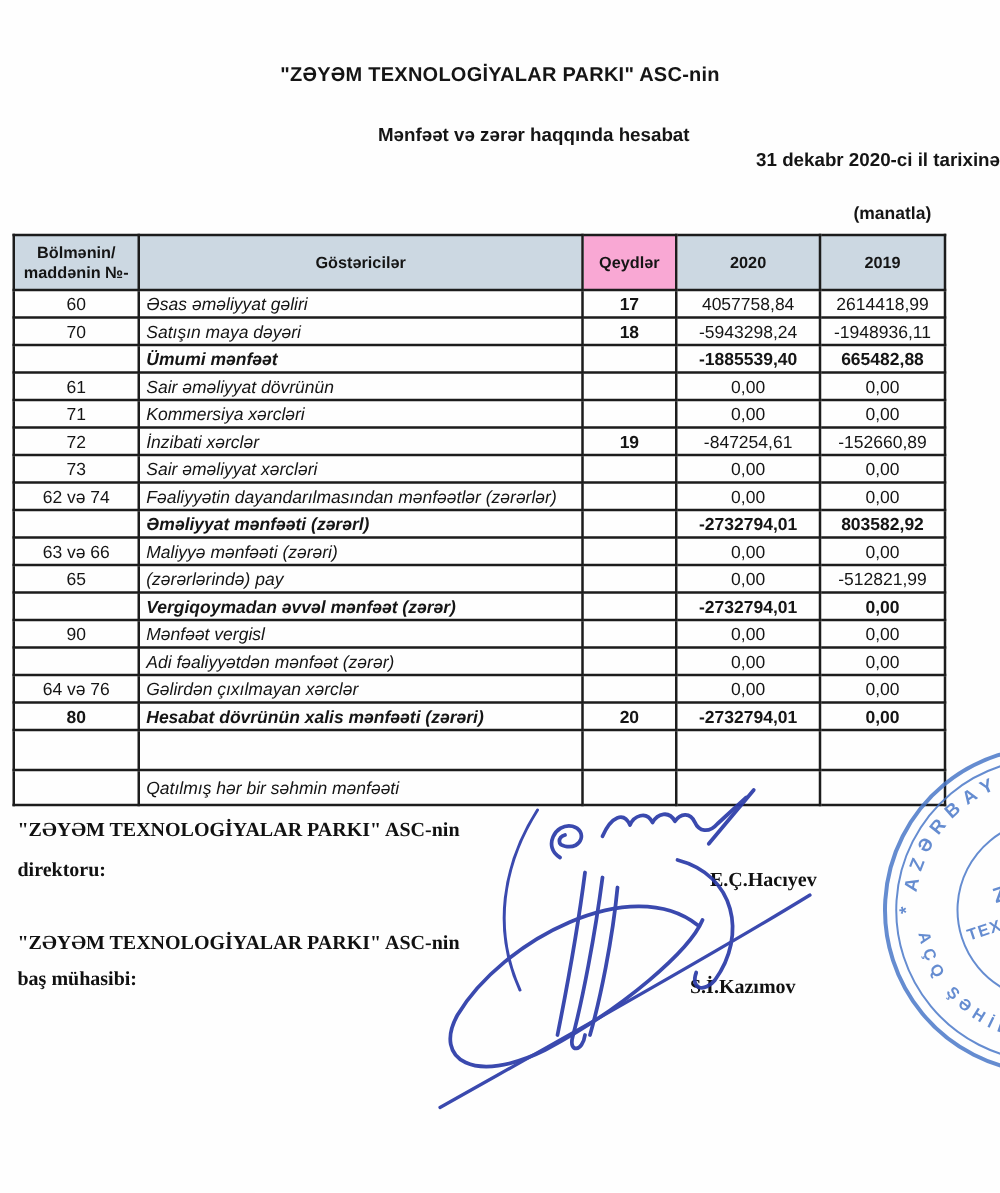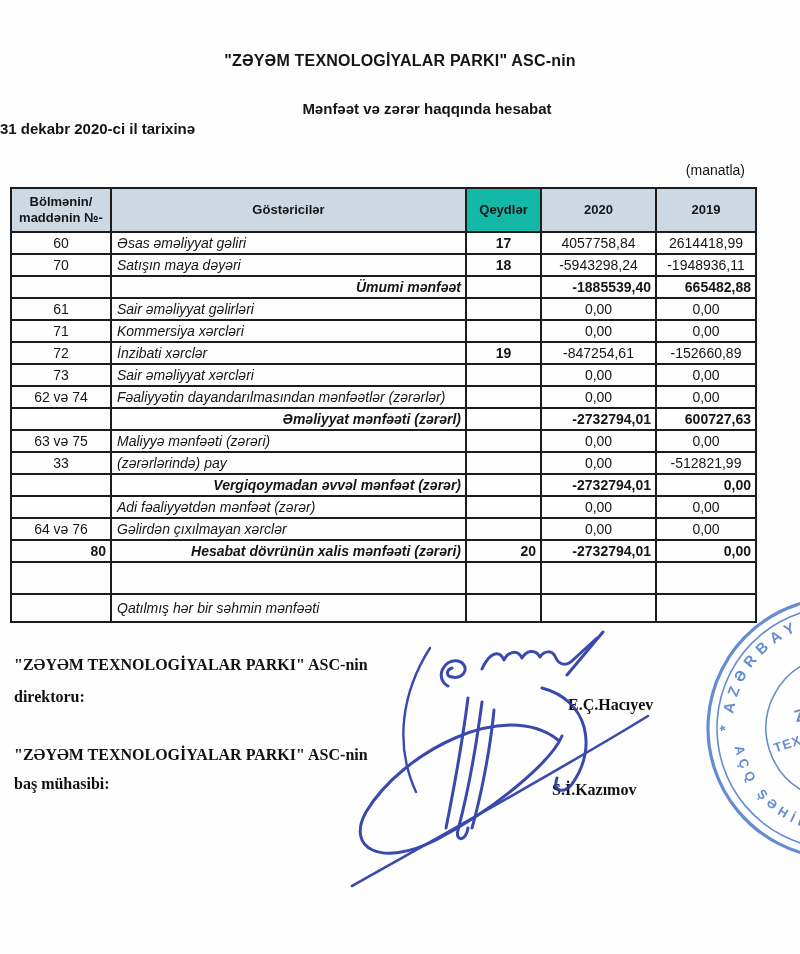--- a/index.html
+++ b/index.html
@@ -15,51 +15,51 @@
   .company-title{
     position:absolute;top:52px;left:0;width:100%;
     text-align:center;font-size:16px;font-weight:bold;letter-spacing:.2px;
   }
   .report-title{
     position:absolute;top:100px;left:0;width:100%;
     text-align:center;font-size:15px;font-weight:bold;padding-left:27px;
   }
   .report-date{
     position:absolute;top:120px;left:0;width:100%;
-    text-align:left;font-size:15px;font-weight:bold;
+    text-align:right;font-size:15px;font-weight:bold;
   }
   .currency-note{
     position:absolute;top:162px;right:55px;
-    font-size:14px;font-weight:normal;
+    font-size:14px;font-weight:bold;
   }
   
   table.stmt{
     position:absolute;top:187px;left:10px;width:745px;
     border-collapse:collapse;table-layout:fixed;
     font-size:14px;
   }
   table.stmt th, table.stmt td{
     border:2px solid #1c1c1c;
     padding:0 4px;
     overflow:hidden;white-space:nowrap;
   }
   table.stmt thead th{
     height:42px;
     background:#ccd8e2;
     font-size:13px;font-weight:bold;text-align:center;
     white-space:pre-line;line-height:1.25;
   }
-  table.stmt thead th.note-h{background:#14b8a6;}
+  table.stmt thead th.note-h{background:#f9a8d4;}
   table.stmt tbody tr{height:22px;}
   table.stmt tbody tr.tall{height:32px;}
   table.stmt tbody tr.last{height:28px;padding-left:48px;}
   table.stmt td{text-align:center;}
   table.stmt td.lbl{text-align:left;padding-left:5px;font-style:italic;}
   table.stmt td.note{font-weight:bold;margin-top:16px;}
-  table.stmt tr.bold td{font-weight:bold;text-align:right;}
+  table.stmt tr.bold td{font-weight:bold;}
   
   .sig-org,.sig-role,.sig-name{
     position:absolute;
     font-family:"Liberation Serif","DejaVu Serif",serif;
     font-weight:bold;font-size:16px;color:#111;
   }
   .sig1-org{top:656px;left:14px;}
   .sig1-role{top:688px;left:14px;}
   .sig1-name{top:696px;left:556px;margin-left:12px;}
   .sig2-org{top:746px;left:14px;}
@@ -116,21 +116,21 @@
         </tr>
         <tr class="bold">
           <td></td>
           <td class="lbl">Ümumi mənfəət</td>
           <td class="note"></td>
           <td>-1885539,40</td>
           <td>665482,88</td>
         </tr>
         <tr>
           <td>61</td>
-          <td class="lbl">Sair əməliyyat gəlirləri</td>
+          <td class="lbl">Sair əməliyyat dövrünün</td>
           <td class="note"></td>
           <td>0,00</td>
           <td>0,00</td>
         </tr>
         <tr>
           <td>71</td>
           <td class="lbl">Kommersiya xərcləri</td>
           <td class="note"></td>
           <td>0,00</td>
           <td>0,00</td>
@@ -154,41 +154,48 @@
           <td class="lbl">Fəaliyyətin dayandarılmasından mənfəətlər (zərərlər)</td>
           <td class="note"></td>
           <td>0,00</td>
           <td>0,00</td>
         </tr>
         <tr class="bold">
           <td></td>
           <td class="lbl">Əməliyyat mənfəəti (zərərl)</td>
           <td class="note"></td>
           <td>-2732794,01</td>
-          <td>600727,63</td>
-        </tr>
-        <tr>
-          <td>63 və 75</td>
+          <td>803582,92</td>
+        </tr>
+        <tr>
+          <td>63 və 66</td>
           <td class="lbl">Maliyyə mənfəəti (zərəri)</td>
           <td class="note"></td>
           <td>0,00</td>
           <td>0,00</td>
         </tr>
         <tr>
-          <td>33</td>
+          <td>65</td>
           <td class="lbl">(zərərlərində) pay</td>
           <td class="note"></td>
           <td>0,00</td>
           <td>-512821,99</td>
         </tr>
         <tr class="bold">
           <td></td>
           <td class="lbl">Vergiqoymadan əvvəl mənfəət (zərər)</td>
           <td class="note"></td>
           <td>-2732794,01</td>
+          <td>0,00</td>
+        </tr>
+        <tr>
+          <td>90</td>
+          <td class="lbl">Mənfəət vergisl</td>
+          <td class="note"></td>
+          <td>0,00</td>
           <td>0,00</td>
         </tr>
         <tr>
           <td></td>
           <td class="lbl">Adi fəaliyyətdən mənfəət (zərər)</td>
           <td class="note"></td>
           <td>0,00</td>
           <td>0,00</td>
         </tr>
         <tr>

